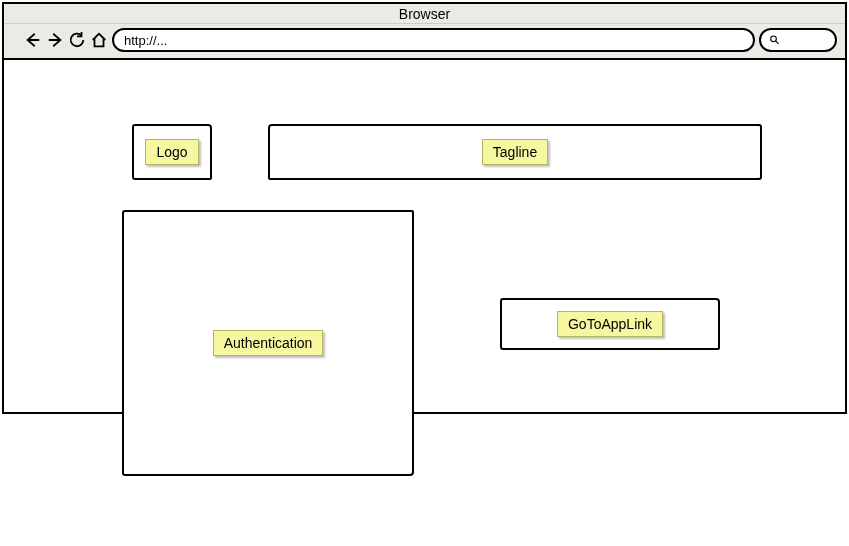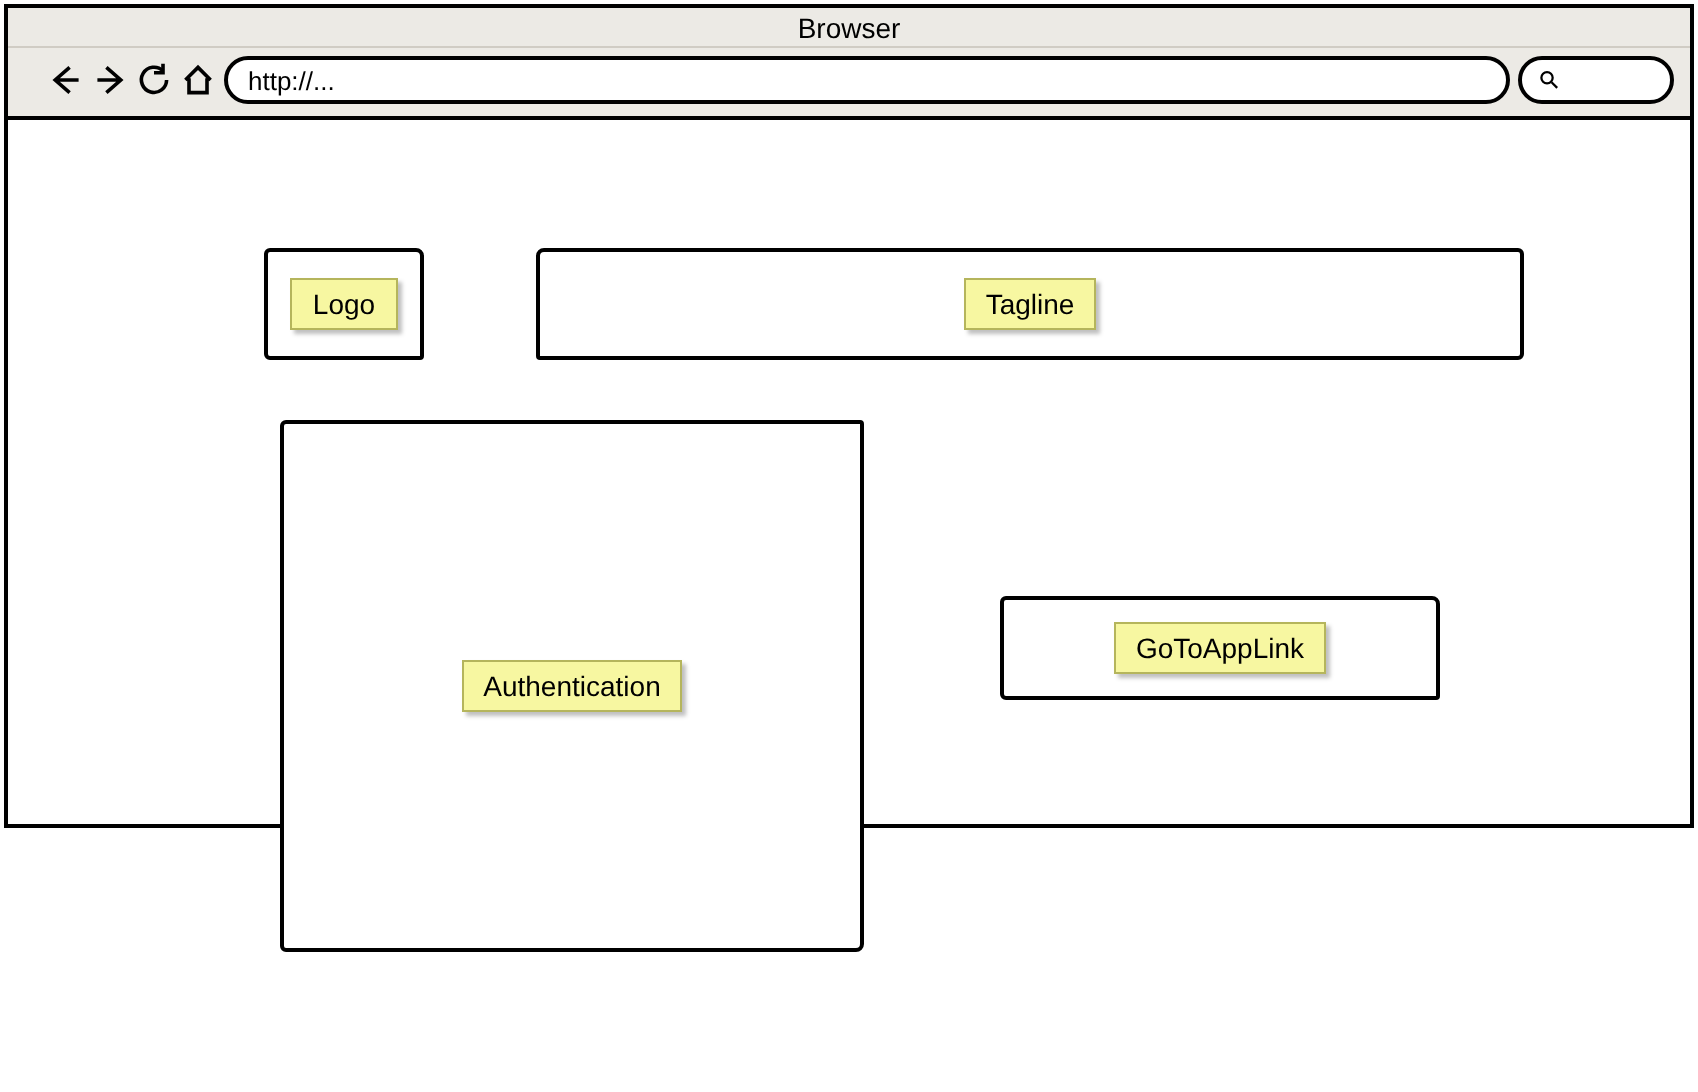--- a/index.html
+++ b/index.html
@@ -77,21 +77,21 @@
     position: absolute;
     border: 2px solid #000;
     background: #fff;
     display: flex;
     align-items: center;
     justify-content: center;
   }
   
   .logo-box      { left: 128px; top: 64px;  width: 80px;  height: 56px; border-radius: 3px 4px 2px 3px; }
   .tagline-box   { left: 224px; top: 64px;  width: 494px; height: 56px; border-radius: 4px 3px 3px 2px; margin-left: 40px; }
-  .auth-box      { left: 136px; top: 150px; width: 292px; height: 266px; border-radius: 3px 2px 4px 3px; }
+  .auth-box      { left: 118px; top: 150px; width: 292px; height: 266px; border-radius: 3px 2px 4px 3px; }
   .goto-box      { left: 496px; top: 238px; width: 220px; height: 52px;  border-radius: 3px 4px 2px 3px; text-align: center; }
   .sticky {
     display: inline-block;
     background: #f7f7a1;
     border: 1px solid #b5b55c;
     padding: 4px 10px;
     font-size: 14px;
     box-shadow: 2px 2px 2px rgba(0,0,0,0.25);
   }
 </style>

